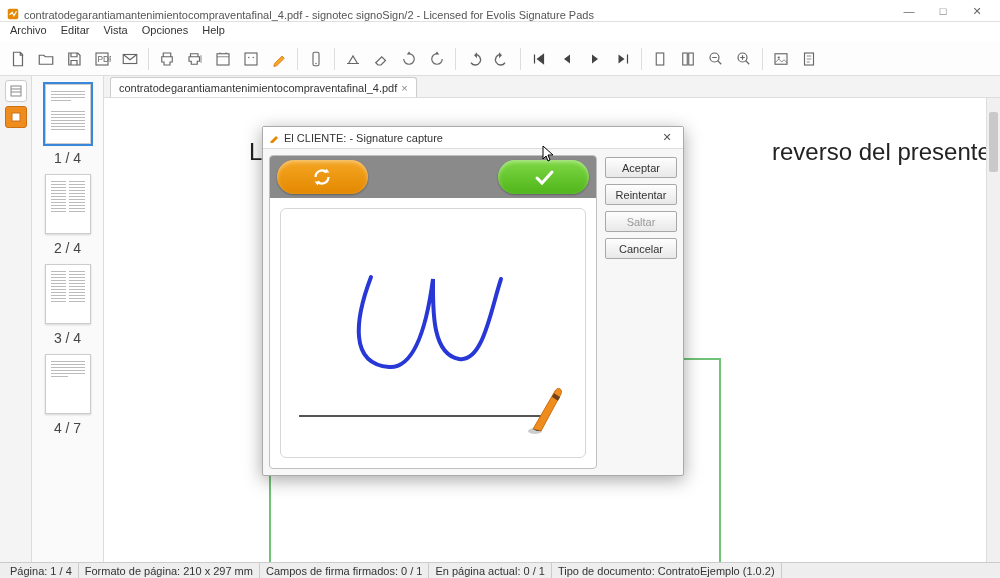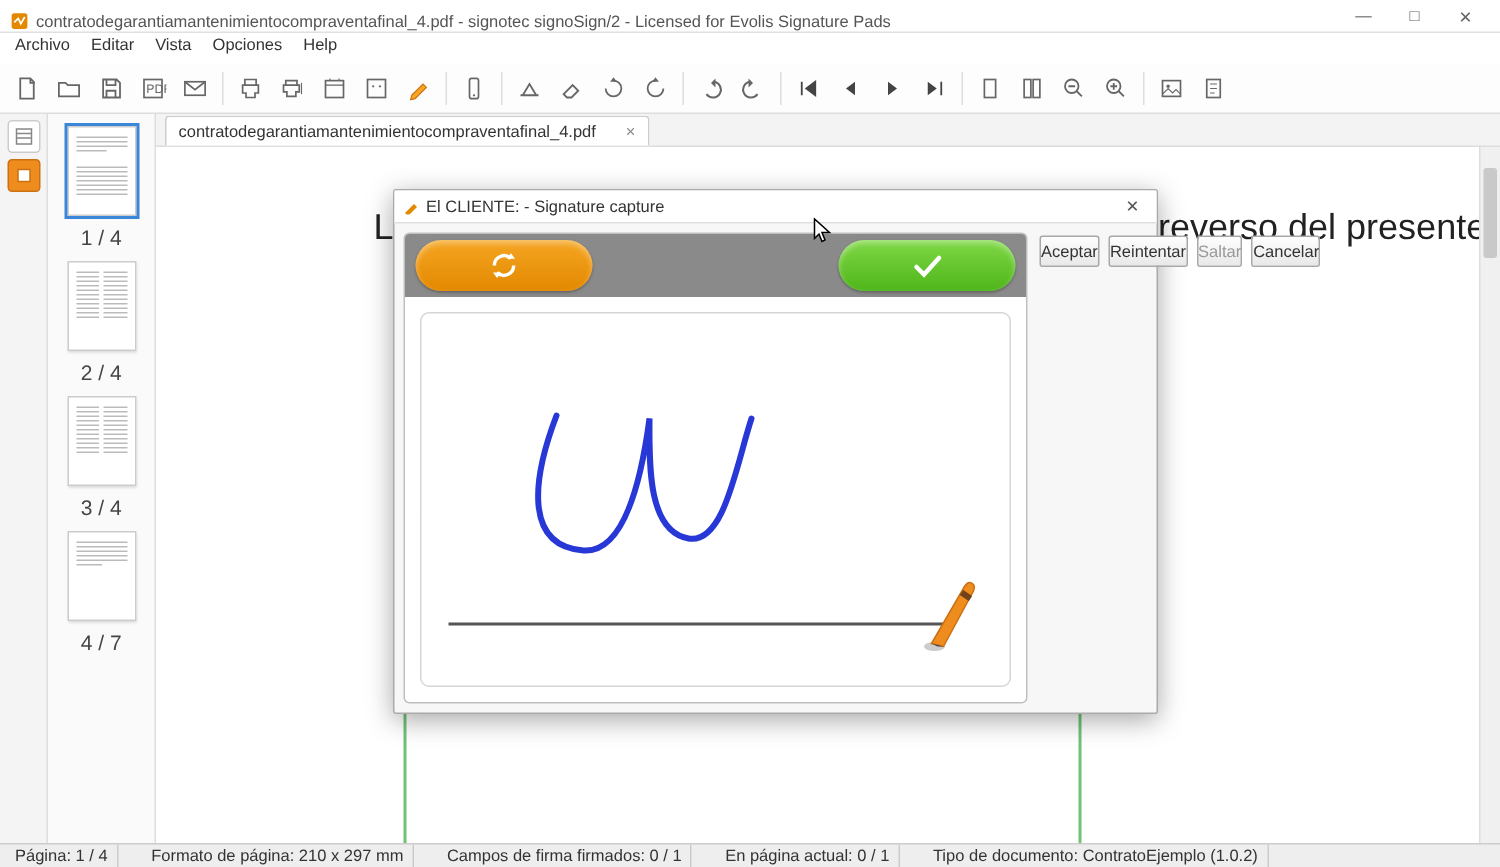--- a/index.html
+++ b/index.html
@@ -23,50 +23,50 @@
 .thumb{width:46px;height:60px;background:#fff;border:1px solid #ccc;box-shadow:0 1px 2px rgba(0,0,0,.15);position:relative}
 .thumb.active{outline:2px solid #3a86d8}
 .thumb .lines{position:absolute;top:6px;left:5px;right:5px;bottom:6px;display:flex;flex-direction:column;gap:2px}
 .thumb .lines span{height:1px;background:#bbb}
 .thumb .halfcol{display:flex;gap:3px;height:100%}
 .thumb .halfcol div{flex:1;display:flex;flex-direction:column;gap:2px}
 .thumb .halfcol span{height:1px;background:#bbb}
 .tlabel{font-size:14px;color:#444;margin-bottom:2px}
 .doccol{flex:1;display:flex;flex-direction:column}
 .tabstrip{height:22px;background:#f3f3f3;border-bottom:1px solid #ddd;display:flex;align-items:flex-end;padding-left:6px}
-.tab{height:20px;background:#fff;border:1px solid #ccc;border-bottom:none;border-radius:3px 3px 0 0;padding:0 8px;display:flex;align-items:center;gap:20px;font-size:11px;color:#444}
+.tab{height:20px;background:#fff;border:1px solid #ccc;border-bottom:none;border-radius:3px 3px 0 0;padding:0 8px;display:flex;align-items:center;gap:4px;font-size:11px;color:#444}
 .tab .x{color:#888;cursor:default}
 .docview{flex:1;background:#fff;position:relative;overflow:hidden}
 .page{position:absolute;left:150px;top:18px;width:722px;height:460px;background:#fff}
 .pagetext{position:absolute;left:10px;top:22px;font-size:24px;color:#222;font-weight:400;white-space:nowrap}
 .sigbox{position:absolute;left:15px;bottom:0;width:452px;height:218px;border:2px solid #6fc276}
 .vscroll{position:absolute;right:0;top:0;bottom:0;width:14px;background:#f0f0f0;border-left:1px solid #ddd}
 .vscroll .track{position:absolute;top:14px;bottom:14px;left:2px;right:2px}
 .vscroll .handle{position:absolute;top:0;height:60px;left:0;right:0;background:#c9c9c9;border-radius:2px}
-.statusbar{position:absolute;left:0;right:0;bottom:0;height:16px;background:#eee;border-top:1px solid #ccc;display:flex;align-items:center;padding:0 4px;font-size:10px;color:#555;gap:16px}
+.statusbar{position:absolute;left:0;right:0;bottom:0;height:16px;background:#eee;border-top:1px solid #ccc;display:flex;align-items:center;padding:0 4px;font-size:10px;color:#555;gap:0}
 .statusbar span{padding:0 6px;border-right:1px solid #ccc;height:100%;display:flex;align-items:center}
 
 
-.dialog{position:absolute;left:262px;top:126px;width:510px;height:350px;background:#f7f7f7;border:1px solid #aaa;border-radius:2px;box-shadow:0 4px 18px rgba(0,0,0,.35);z-index:50}
+.dialog{position:absolute;left:262px;top:126px;width:422px;height:350px;background:#f7f7f7;border:1px solid #aaa;border-radius:2px;box-shadow:0 4px 18px rgba(0,0,0,.35);z-index:50}
 .dlg-title{height:22px;display:flex;align-items:center;padding:0 6px;background:#fff;border-bottom:1px solid #ddd}
 .dlg-title .pen{width:10px;height:10px;margin-right:5px}
 .dlg-title .t{flex:1;font-size:11px;color:#333}
 .dlg-title .close{width:20px;text-align:center;color:#555;cursor:default}
 .dlg-body{padding:6px;display:flex;gap:8px;height:calc(100% - 22px)}
 .sigpanel{flex:1;border:1px solid #bfbfbf;border-radius:4px;background:#fff;display:flex;flex-direction:column;overflow:hidden}
 .sigbar{height:42px;background:#8a8a8a;display:flex;align-items:center;padding:0 4px;gap:0}
 .pill{height:34px;flex:1;border-radius:18px;display:flex;align-items:center;justify-content:center;position:relative;margin:0 3px}
 .pill.orange{background:linear-gradient(#f5a623,#e38800);box-shadow:inset 0 2px 4px rgba(255,255,255,.4),0 1px 2px rgba(0,0,0,.3)}
 .pill.green{background:linear-gradient(#7fd845,#4fb51a);box-shadow:inset 0 2px 4px rgba(255,255,255,.4),0 1px 2px rgba(0,0,0,.3)}
 .pill.spacer{background:transparent;box-shadow:none;flex:1.3}
 .sigcanvas{flex:1;margin:10px;border:1px solid #d6d6d6;border-radius:6px;background:#fff;position:relative}
 .sigline{position:absolute;left:18px;right:40px;bottom:40px;height:2px;background:#555}
 .penimg{position:absolute;right:18px;bottom:20px;width:42px;height:56px}
 .sigsvg{position:absolute;left:60px;top:50px;width:220px;height:120px}
-.btncol{width:72px;display:flex;flex-direction:row;gap:6px;padding-top:2px}
+.btncol{width:72px;display:flex;flex-direction:column;gap:6px;padding-top:2px}
 .dlgbtn{height:21px;background:linear-gradient(#fefefe,#e8e8e8);border:1px solid #a8a8a8;border-radius:2px;font-size:11px;display:flex;align-items:center;justify-content:center;cursor:default}
 .dlgbtn.disabled{color:#999}
 .cursor{position:absolute;left:542px;top:145px;z-index:60;pointer-events:none}
 </style>
 </head>
 <body>
 
 <div class="titlebar">
   <svg class="icon" viewBox="0 0 16 16">
       <rect x="2" y="2" width="12" height="12" fill="#e38800" rx="2"></rect>

